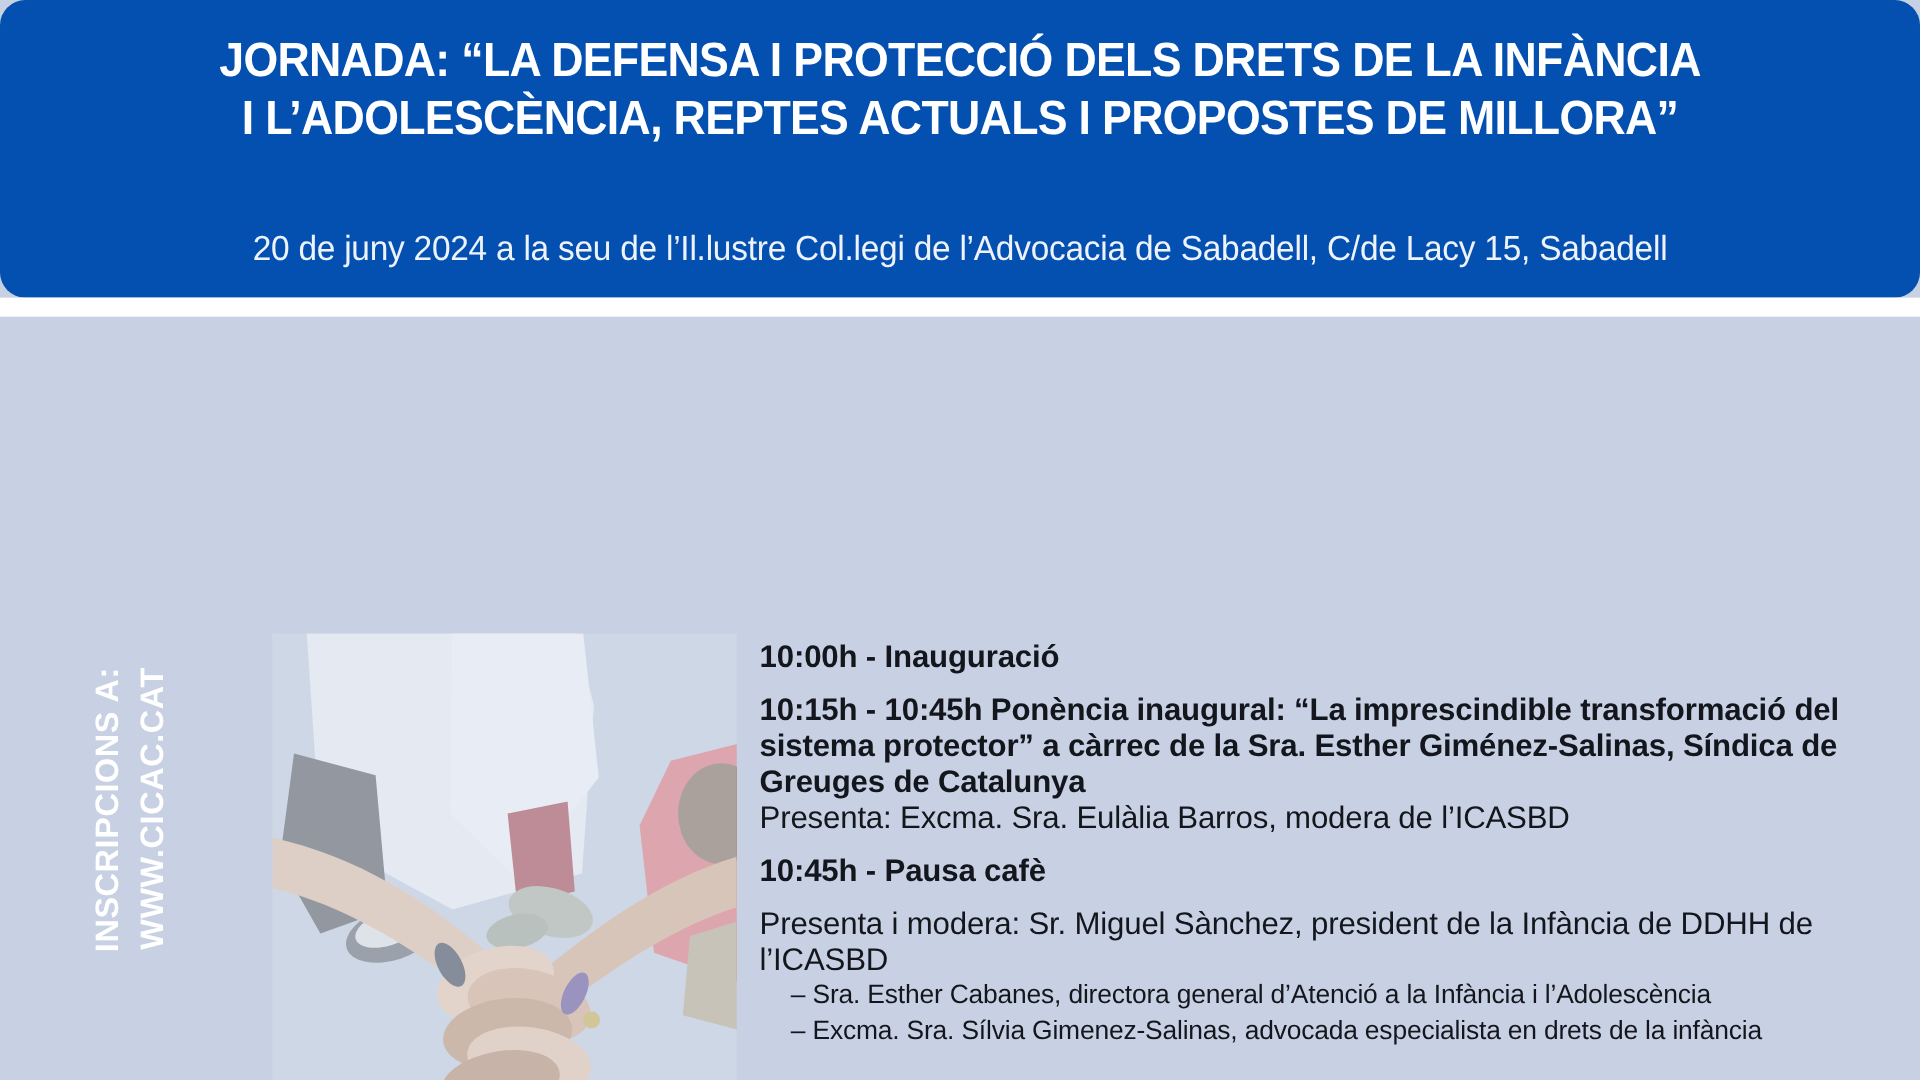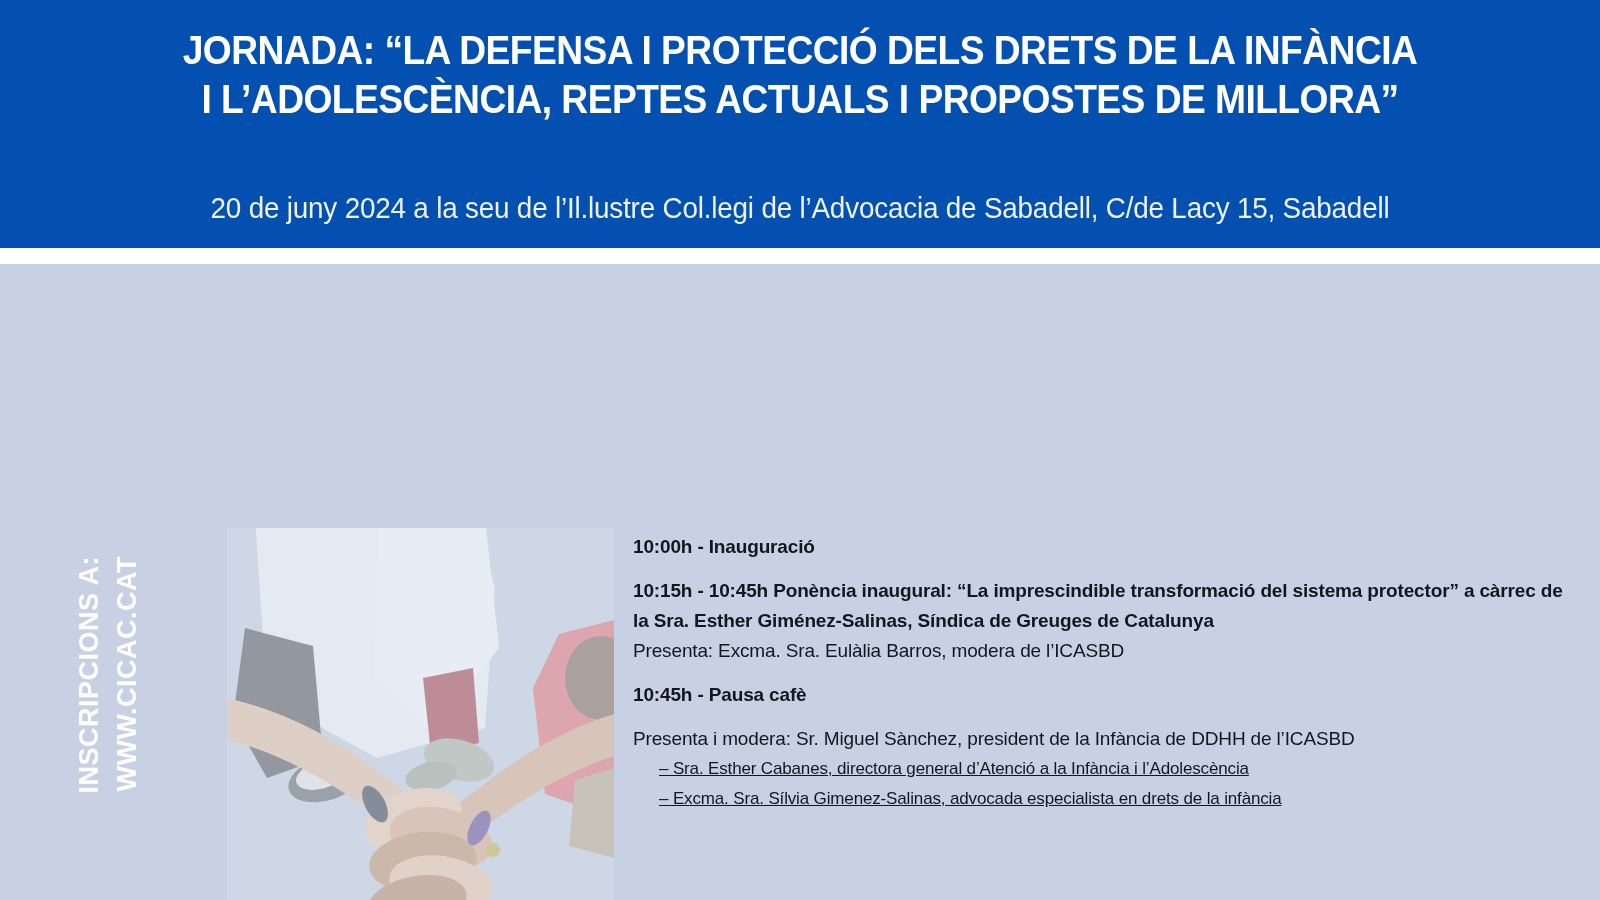--- a/index.html
+++ b/index.html
@@ -10,20 +10,21 @@
     font-family:"Liberation Sans","DejaVu Sans",sans-serif;
     -webkit-font-smoothing:antialiased;
   }
   .poster{position:relative;width:1600px;height:900px;overflow:hidden;background:#c8d1e3;}
 
   
   .header{
     position:absolute;left:0;top:0;width:1600px;height:248px;
     background:#0450b0;
     overflow:hidden;
+    border-radius:21px;
   }
   .header-title{
     position:absolute;left:0;top:26px;width:1600px;
     text-align:center;
     color:#ffffff;
     font-weight:bold;
     font-size:40px;
     line-height:1.22;
     letter-spacing:-0.6px;
     transform:scaleX(0.93);
@@ -94,33 +95,32 @@
   }
 
   
   .program{
     position:absolute;left:633px;top:268px;width:940px;
     color:#13161c;
   }
   .block{margin-bottom:14px;}
   .block:last-child{margin-bottom:0;}
   .line{
-    font-size:19px;
+    font-size:26px;
     line-height:30px;
     letter-spacing:-0.15px;
   }
   .line.bold{font-weight:bold;}
   .line.reg{font-weight:400;}
   .bullet{
     font-weight:400;
-    font-size:17px;
+    font-size:22px;
     line-height:30px;
     padding-left:26px;
     letter-spacing:-0.15px;
-    text-decoration:underline;
   }
 </style>
 </head>
 <body>
 
 <div class="poster">
 
   <div class="header">
     <div class="header-title">JORNADA: “LA DEFENSA I PROTECCIÓ DELS DRETS DE LA INFÀNCIA
 I L’ADOLESCÈNCIA, REPTES ACTUALS I PROPOSTES DE MILLORA”</div>

